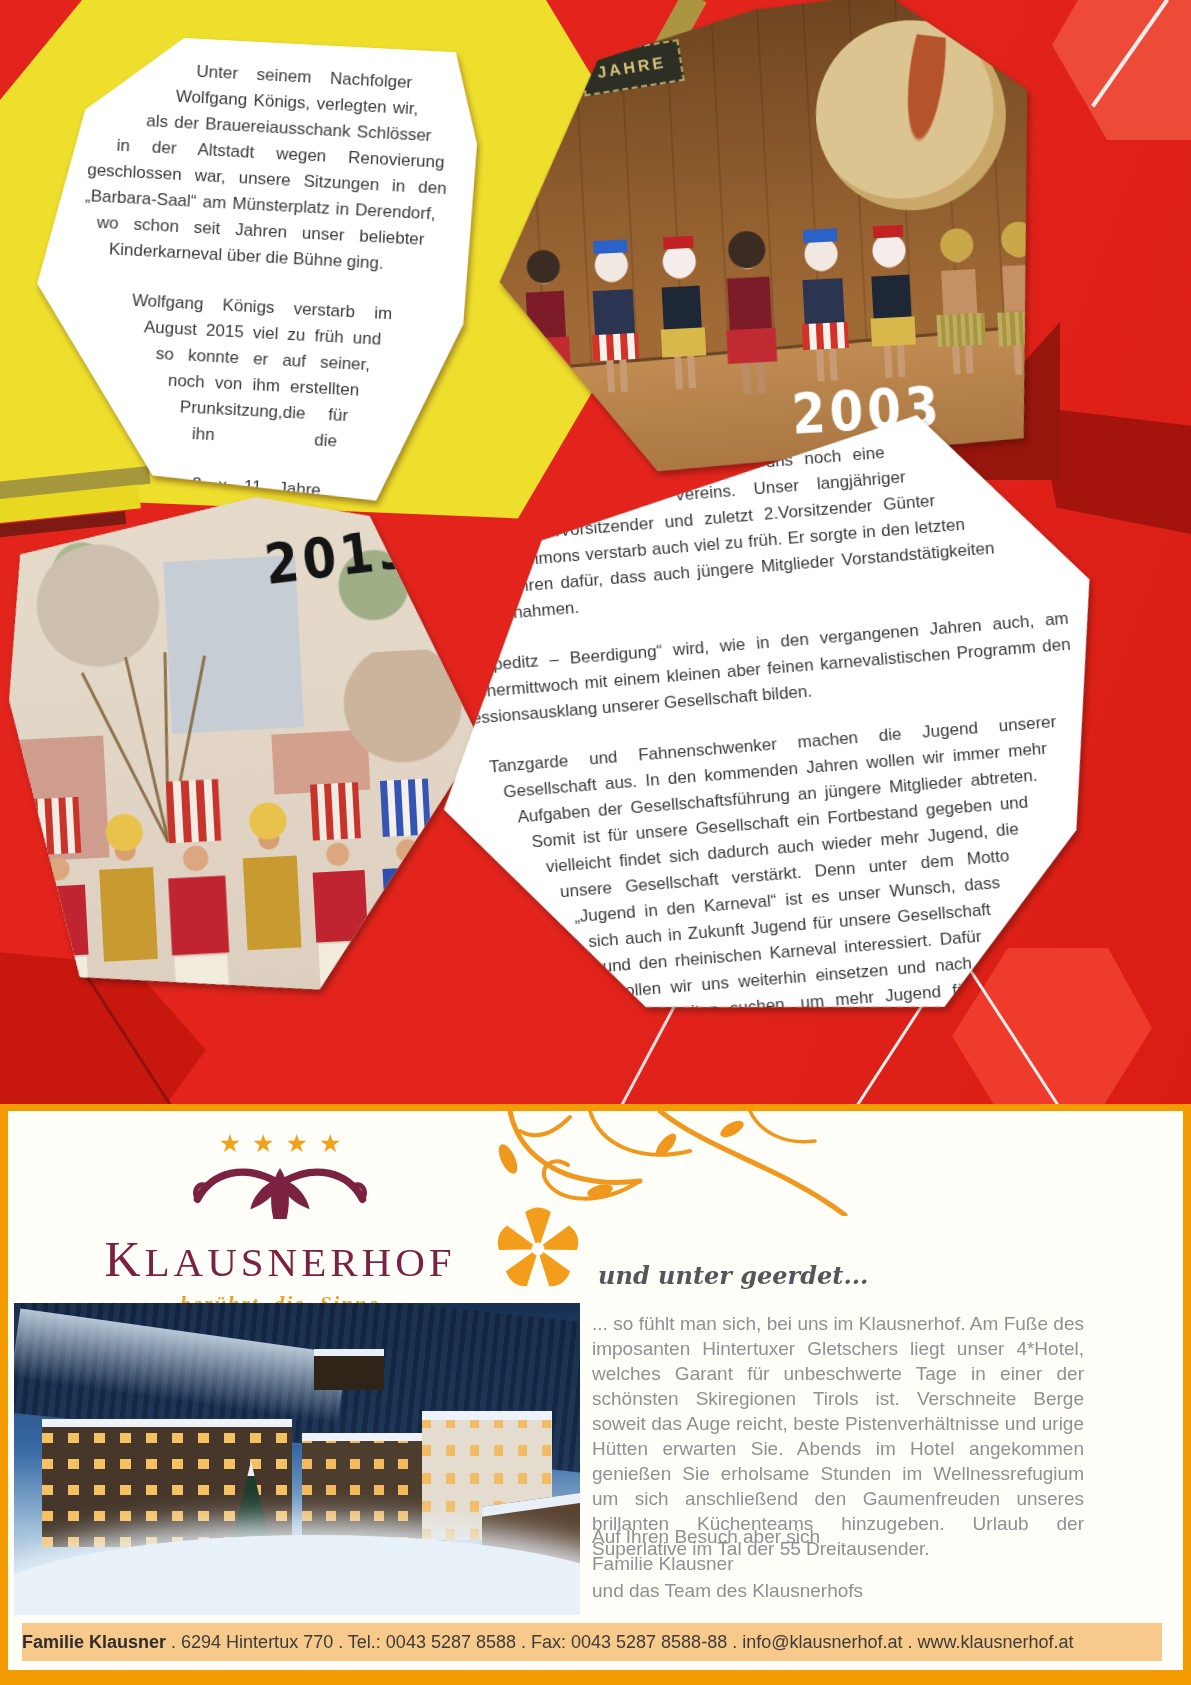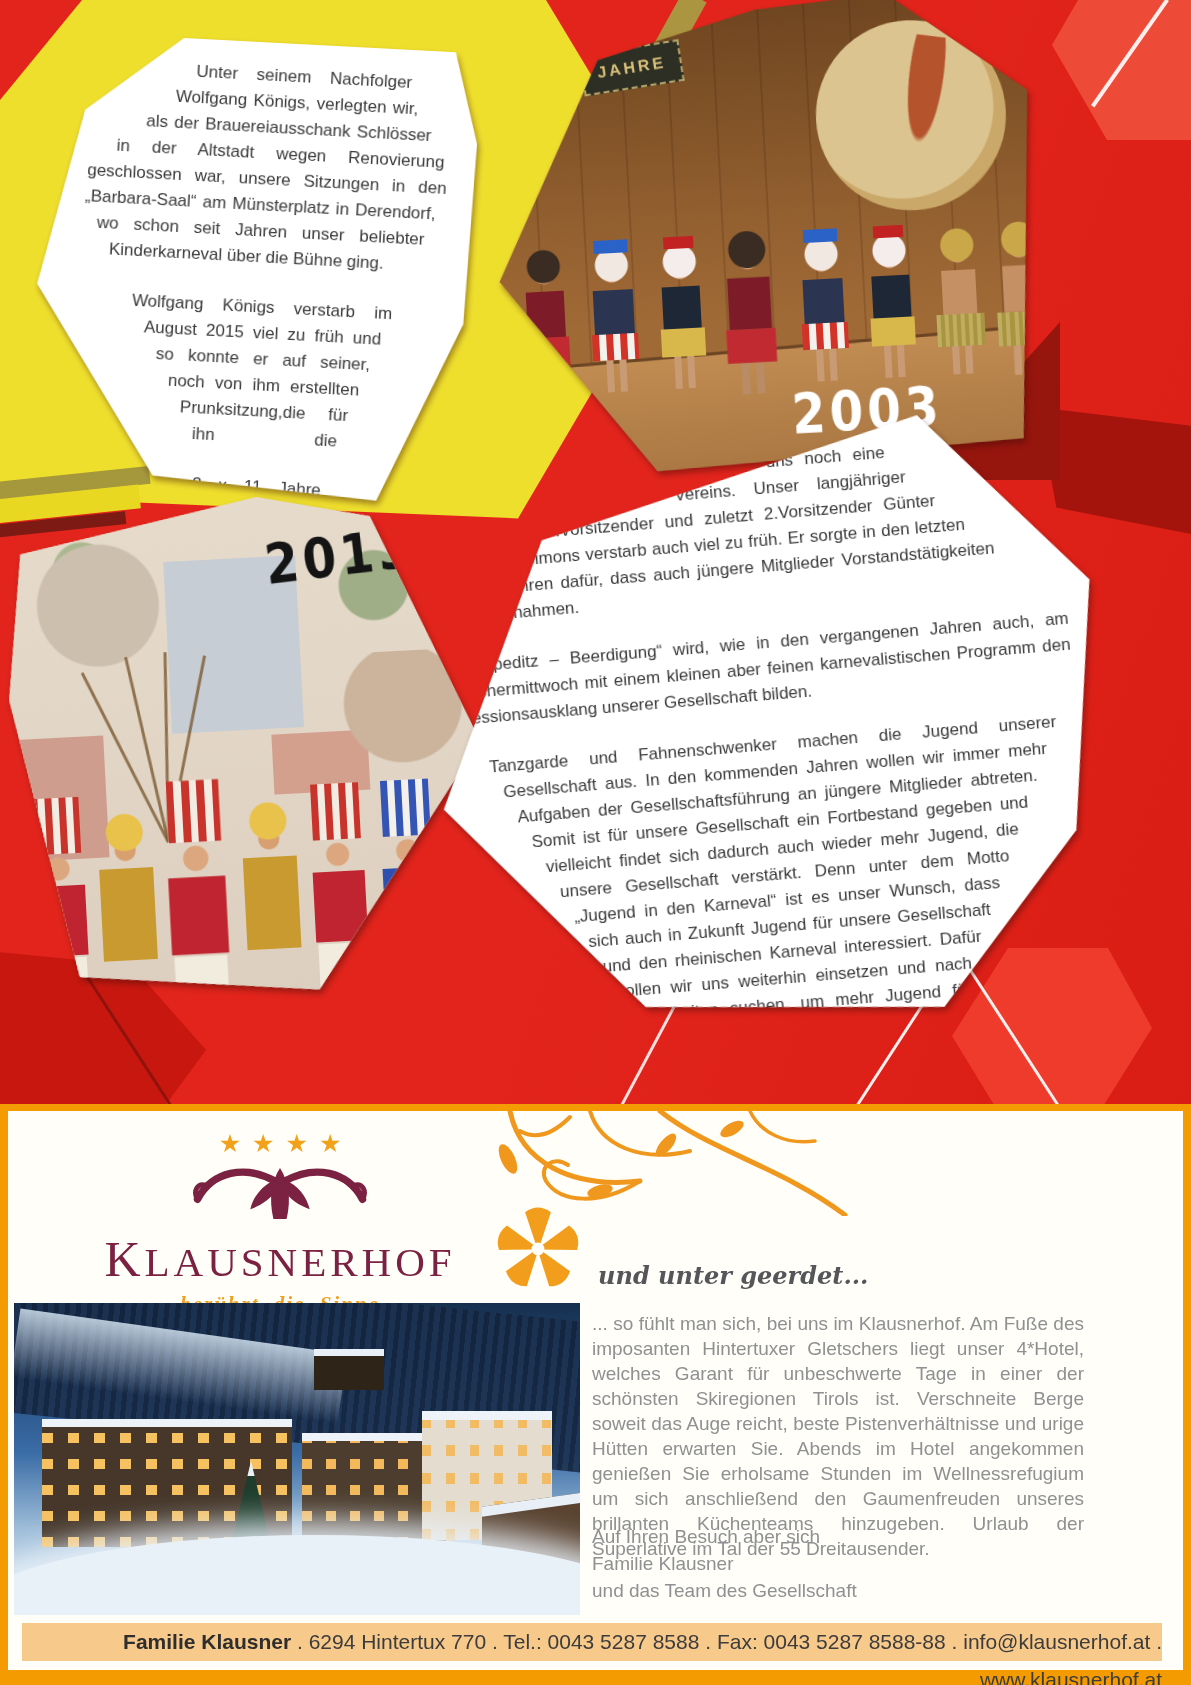--- a/index.html
+++ b/index.html
@@ -173,21 +173,21 @@
   .hp-lodge{position:absolute;left:468px;top:196px;width:110px;height:70px;background:#5a4330;
     border-top:10px solid #e8eff6;transform:skewY(-8deg);}
   .hp-tree{position:absolute;left:210px;top:158px;width:54px;height:86px;
     background:linear-gradient(180deg,#e9f1f7 0 18%,#1e3d2c 18%);clip-path:polygon(50% 0,88% 100%,12% 100%);}
   .hp-snowfg{position:absolute;left:-40px;bottom:-70px;width:680px;height:150px;border-radius:50%;
     background:#e9f1f8;box-shadow:0 -14px 30px rgba(233,241,248,.9);}
   .ad-body{position:absolute;left:592px;top:200px;width:492px;color:#8e9092;font-size:19px;
     line-height:25px;text-align:justify;}
   .ad-closing{position:absolute;left:592px;top:412px;color:#8e9092;font-size:19px;line-height:27px;}
   .contact-bar{position:absolute;left:22px;top:512px;width:1140px;height:38px;background:#f7c98b;
-    text-align:right;line-height:38px;font-size:21px;color:#3c3c3c;}
+    text-align:left;line-height:38px;font-size:18px;color:#3c3c3c;}
   .contact-bar b{color:#2e2e2e;}
 </style>
 </head>
 <body>
 
 <div class="page">
 
   <div class="mosaic">
     <div class="shape hex-yellow-main"></div>
     <div class="shape corner-red-wedge"></div>
@@ -329,20 +329,20 @@
       <div class="hp-bld3"></div>
       <div class="hp-lodge"></div>
       <div class="hp-tree"></div>
       <div class="hp-snowfg"></div>
     </div>
 
     <div class="ad-body">... so fühlt man sich, bei uns im Klausnerhof. Am Fuße des imposanten Hintertuxer Gletschers liegt unser 4*Hotel, welches Garant für unbeschwerte Tage in einer der schönsten Skiregionen Tirols ist. Verschneite Berge soweit das Auge reicht, beste Pistenverhältnisse und urige Hütten erwarten Sie. Abends im Hotel angekommen genießen Sie erholsame Stunden im Wellnessrefugium um sich anschließend den Gaumenfreuden unseres brillanten Küchenteams hinzugeben. Urlaub der Superlative im Tal der 55 Dreitausender.</div>
     <div class="ad-closing">
       <div>Auf Ihren Besuch aber sich</div>
       <div>Familie Klausner</div>
-      <div>und das Team des Gesellschaft</div>
+      <div>und das Team des Klausnerhofs</div>
     </div>
 
     <div class="contact-bar">
       <b>Familie Klausner</b><span> . 6294 Hintertux 770 . Tel.: 0043 5287 8588 . Fax: 0043 5287 8588-88 . info@klausnerhof.at . www.klausnerhof.at</span>
     </div>
   </div>
 </div>
 
 </body></html>

